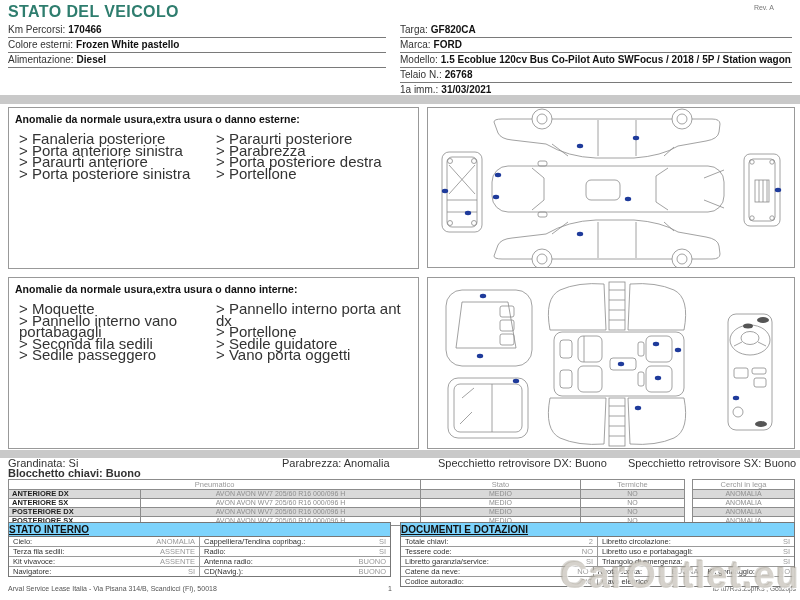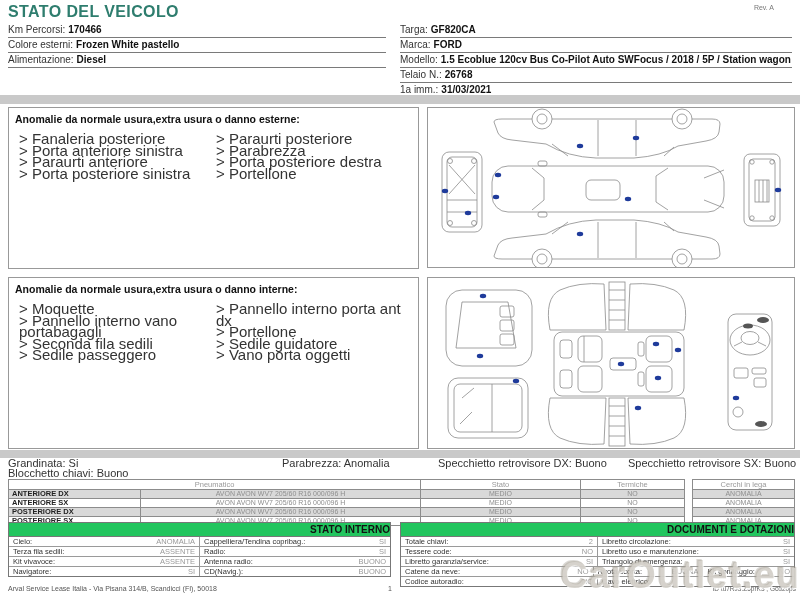--- a/index.html
+++ b/index.html
@@ -37,35 +37,35 @@
   .an-item{font-size:15px;line-height:11.5px;color:#333;}
   .diag-svg{width:100%;height:100%;display:block;}
 
   
   .sum{font-size:11px;color:#333;line-height:10px;}
   .sum .lbl{color:#333;}
   .s1{left:8px;top:458px;}
   .s2{left:282px;top:458px;}
   .s3{left:438px;top:458px;}
   .s4{left:628px;top:458px;}
-  .s5{left:8px;top:468px;}
+  .s5{left:8px;top:468px;font-weight:bold;}
 
   
   table.tt{border-collapse:collapse;table-layout:fixed;}
   table.tt th,table.tt td{border:1px solid #8c8c8c;padding:0;overflow:hidden;white-space:nowrap;}
   table.tt th{font-weight:normal;color:#9a9a9a;font-size:7.5px;height:9px;line-height:9px;text-align:center;background:#fff;}
   table.tt td{font-size:7px;height:8px;line-height:8px;text-align:center;color:#8f8f8f;}
   table.tt td.pos{font-size:7.5px;font-weight:bold;color:#222;text-align:left;padding-left:3px;}
   tr.r-gray{background:#d9d9d9;}
   .tyres-main{left:8px;top:479px;width:676px;}
   .tyres-cerchi{left:692px;top:479px;width:103px;}
 
   
   .kv-table{border:1px solid #777;box-sizing:border-box;background:#fff;}
-  .kv-title{background:#22c55e;border-bottom:1px solid #777;text-align:right;font-weight:bold;font-size:10px;height:13px;line-height:13px;color:#111;}
+  .kv-title{background:#7dd3fc;border-bottom:1px solid #777;text-align:left;font-weight:bold;font-size:10px;height:13px;line-height:13px;color:#111;text-decoration:underline;}
   .kv-row{display:flex;height:9px;line-height:9px;font-size:7.5px;border-bottom:1px solid #9a9a9a;}
   .kv-row:last-child{border-bottom:none;}
   .kv-cell{flex:1;display:flex;justify-content:space-between;align-items:center;padding:0 4px;overflow:hidden;white-space:nowrap;box-sizing:border-box;}
   .kv-cell + .kv-cell{border-left:1px solid #9a9a9a;}
   .kv-lbl{color:#333;}
   .kv-val{color:#9a9a9a;}
   .t-stato{left:8px;top:522px;width:383px;}
   .t-docs{left:400px;top:522px;width:395px;}
   .fx55{flex:0.55;}
   .fx45{flex:0.45;}
@@ -431,21 +431,21 @@
         <span class="kv-lbl">Libretto circolazione:</span>
         <span class="kv-val">SI</span>
       </div>
   </div>
   <div class="kv-row">
     <div class="kv-cell">
         <span class="kv-lbl">Tessere code:</span>
         <span class="kv-val">NO</span>
       </div>
     <div class="kv-cell">
-        <span class="kv-lbl">Libretto uso e manutenzione:</span>
+        <span class="kv-lbl">Libretto uso e portabagagli:</span>
         <span class="kv-val">SI</span>
       </div>
   </div>
   <div class="kv-row r-gray">
     <div class="kv-cell">
         <span class="kv-lbl">Libretto garanzia/service:</span>
         <span class="kv-val">SI</span>
       </div>
     <div class="kv-cell">
         <span class="kv-lbl">Triangolo di emergenza:</span>

